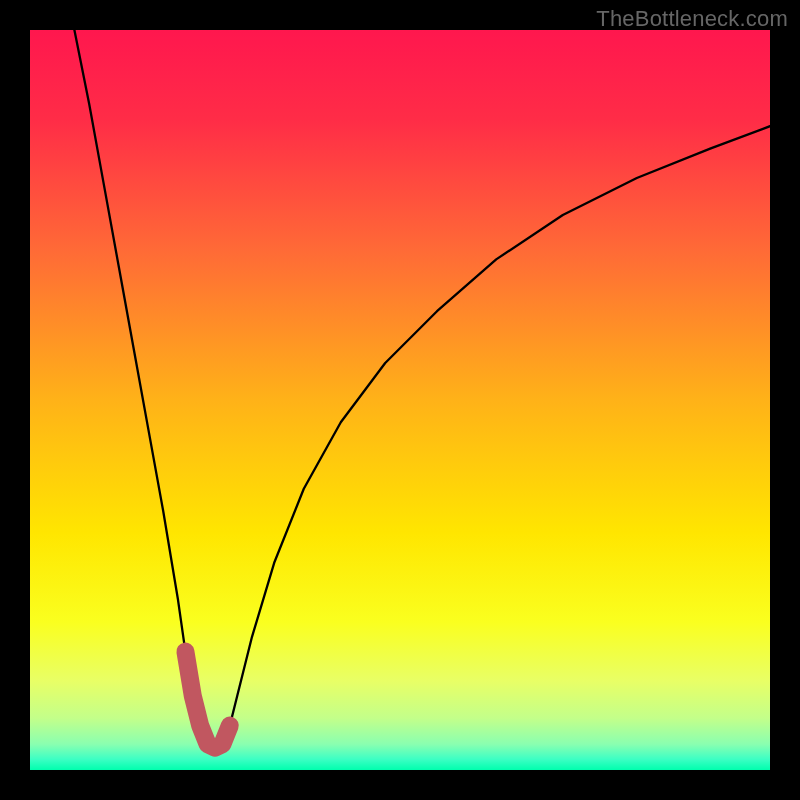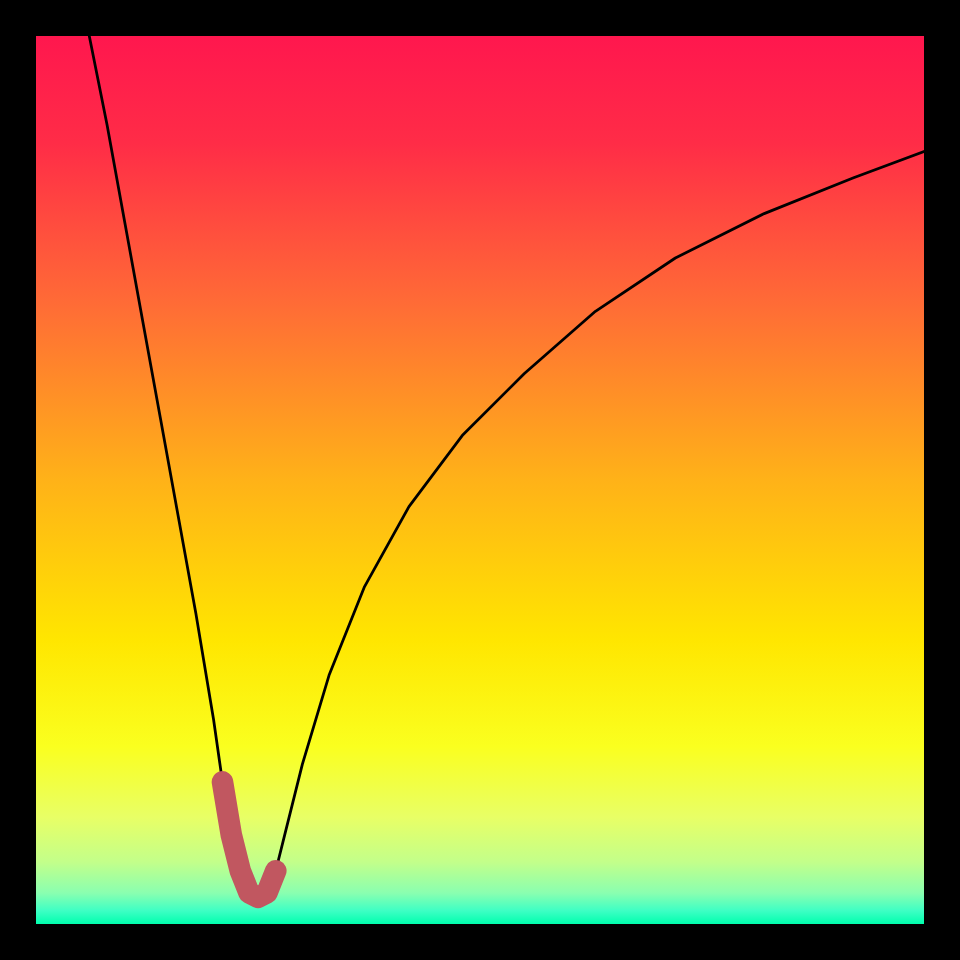--- a/index.html
+++ b/index.html
@@ -72,13 +72,14 @@
       </defs>
       <rect x="0" y="0" width="740" height="740" fill="url(#bgGrad)"></rect>
 
       <path id="curvePath" d="M44.4 0.0 L59.2 74.0 L74.0 155.4 L88.8 236.8 L103.6 318.2 L118.4 399.6 L133.2 481.0 L148.0 569.8 L155.4 621.6 L162.8 666.0 L170.2 695.6 L177.6 714.1 L185.0 717.8 L192.4 714.1 L199.8 695.6 L207.2 666.0 L222.0 606.8 L244.2 532.8 L273.8 458.8 L310.8 392.2 L355.2 333.0 L407.0 281.2 L466.2 229.4 L532.8 185.0 L606.8 148.0 L680.8 118.4 L740.0 96.2" fill="none" stroke-width="2.3" stroke-linecap="round" stroke-linejoin="round" stroke="#000000"></path>
 
       <path id="valleyPath" d="M155.4 621.6 L162.8 666.0 L170.2 695.6 L177.6 714.1 L185.0 717.8 L192.4 714.1 L199.8 695.6" fill="none" stroke-width="18" stroke-linecap="round" stroke-linejoin="round" stroke="#c15760"></path>
     </svg>
 
   </div>
 
+  <div class="watermark">TheBottleneck.com</div>
 </div>
 
 </body></html>

